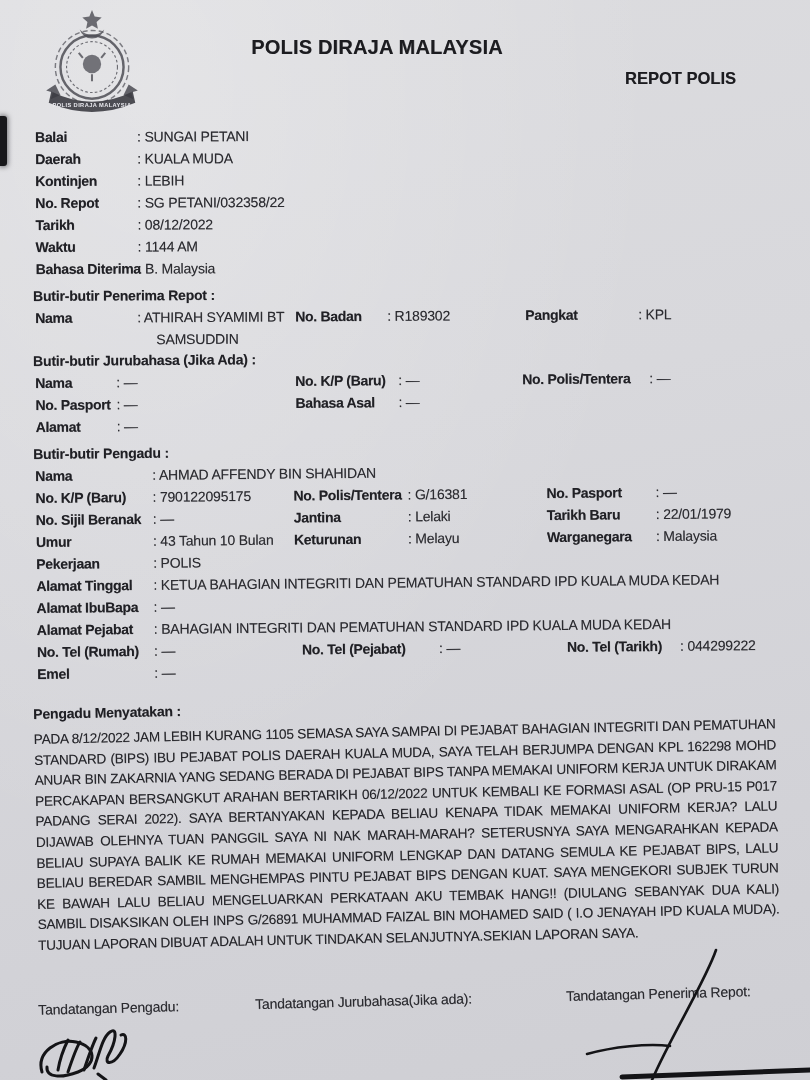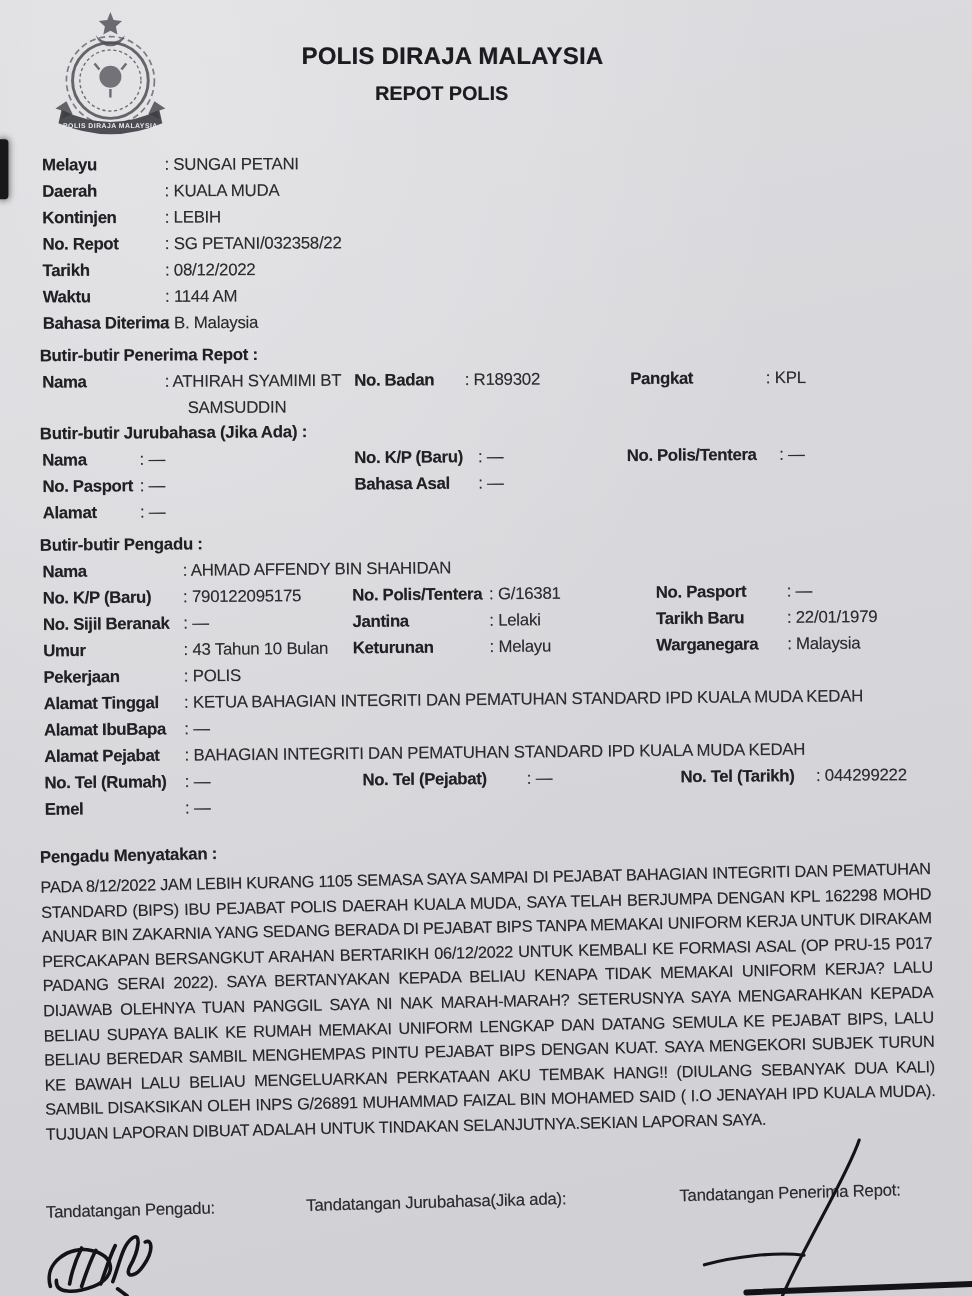--- a/index.html
+++ b/index.html
@@ -29,21 +29,21 @@
   .p2l{left:295px}.p2v{left:387px}.p3l{left:525px}.p3v{left:638px}
   .j1v{left:116px}.j2l{left:295px}.j2v{left:398px}.j3l{left:522px}.j3v{left:649px}
   .g1v{left:152px}.g2l{left:293px}.g2v{left:407px}.g3l{left:546px}.g3v{left:655px}
   .t2l{left:300px}.t2v{left:437px}.t3l{left:565px}.t3v{left:678px}
   
   #crest{position:absolute;left:36px;top:6px;width:112px;height:112px;}
   #title-block{position:absolute;top:36px;left:0;width:810px;text-align:center;}
   #doc-title{font-size:20px;font-weight:bold;color:#1c1c20;letter-spacing:0.2px;
              padding-right:56px;text-shadow:0.3px 0.3px 0.4px rgba(25,25,30,.5);}
   #doc-subtitle{font-size:16.5px;font-weight:bold;color:#1c1c20;margin-top:10px;
-             padding-right:74px;text-shadow:0.3px 0.3px 0.4px rgba(25,25,30,.5);}
+             padding-right:74px;text-shadow:0.3px 0.3px 0.4px rgba(25,25,30,.5);text-align:right;}
   
   #sec-info{top:127px;transform:rotate(-0.25deg);}
   #sec-penerima{top:286px;transform:rotate(-0.35deg);}
   #sec-jurubahasa{top:351px;transform:rotate(-0.45deg);}
   #sec-pengadu{top:444px;transform:rotate(-0.55deg);}
   #sec-statement{top:704px;transform:rotate(-1.2deg);}
   #sec-signatures{top:1002px;transform:rotate(-1.5deg);}
   #statement-body{
     width:742px;margin:4px 0 0 33px;text-align:justify;
     font-size:13.6px;line-height:20.6px;letter-spacing:-0.25px;color:#26262b;
@@ -83,21 +83,21 @@
 
   <div id="title-block">
     <div id="doc-title">POLIS DIRAJA MALAYSIA</div>
     <div id="doc-subtitle">REPOT POLIS</div>
   </div>
 
   <div id="edge-artifact"></div>
 
   <div class="section" id="sec-info">
     <div class="row">
-      <span class="cell lab c1l">Melayu</span>
+      <span class="cell lab c1l">Balai</span>
       <span class="cell val c1v">: SUNGAI PETANI</span>
     </div>
     <div class="row">
       <span class="cell lab c1l">Daerah</span>
       <span class="cell val c1v">: KUALA MUDA</span>
     </div>
     <div class="row">
       <span class="cell lab c1l">Kontinjen</span>
       <span class="cell val c1v">: LEBIH</span>
     </div>

